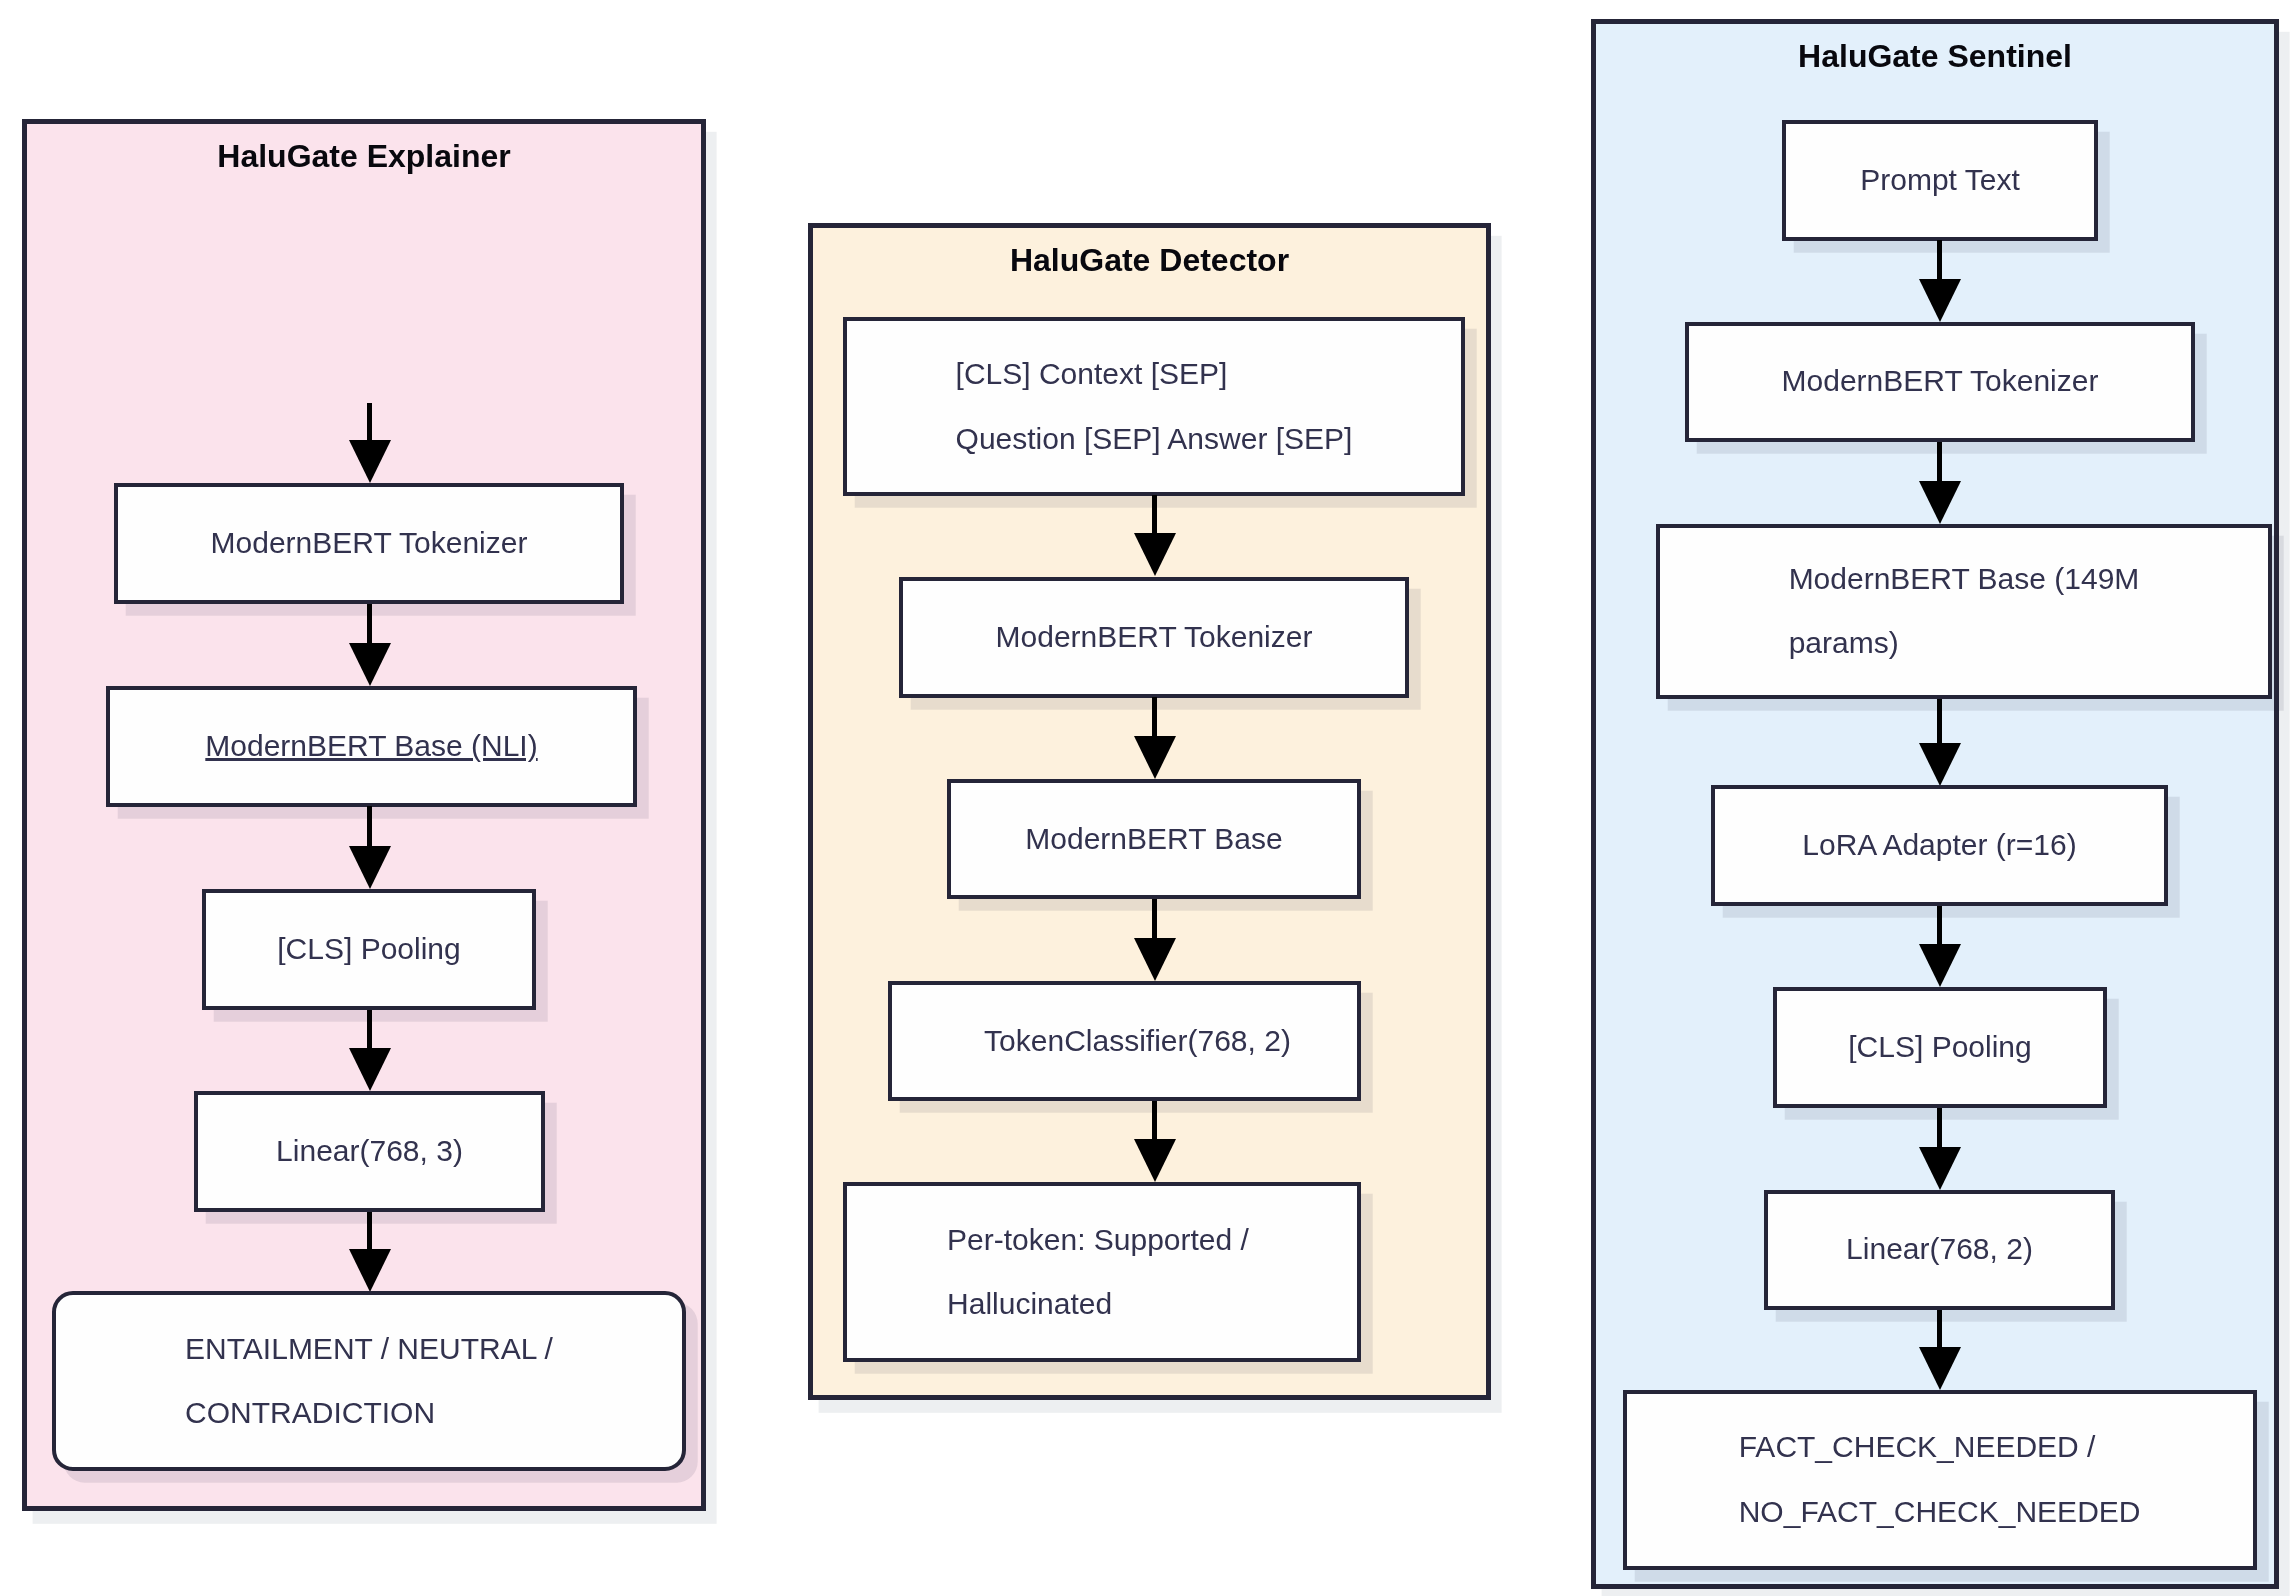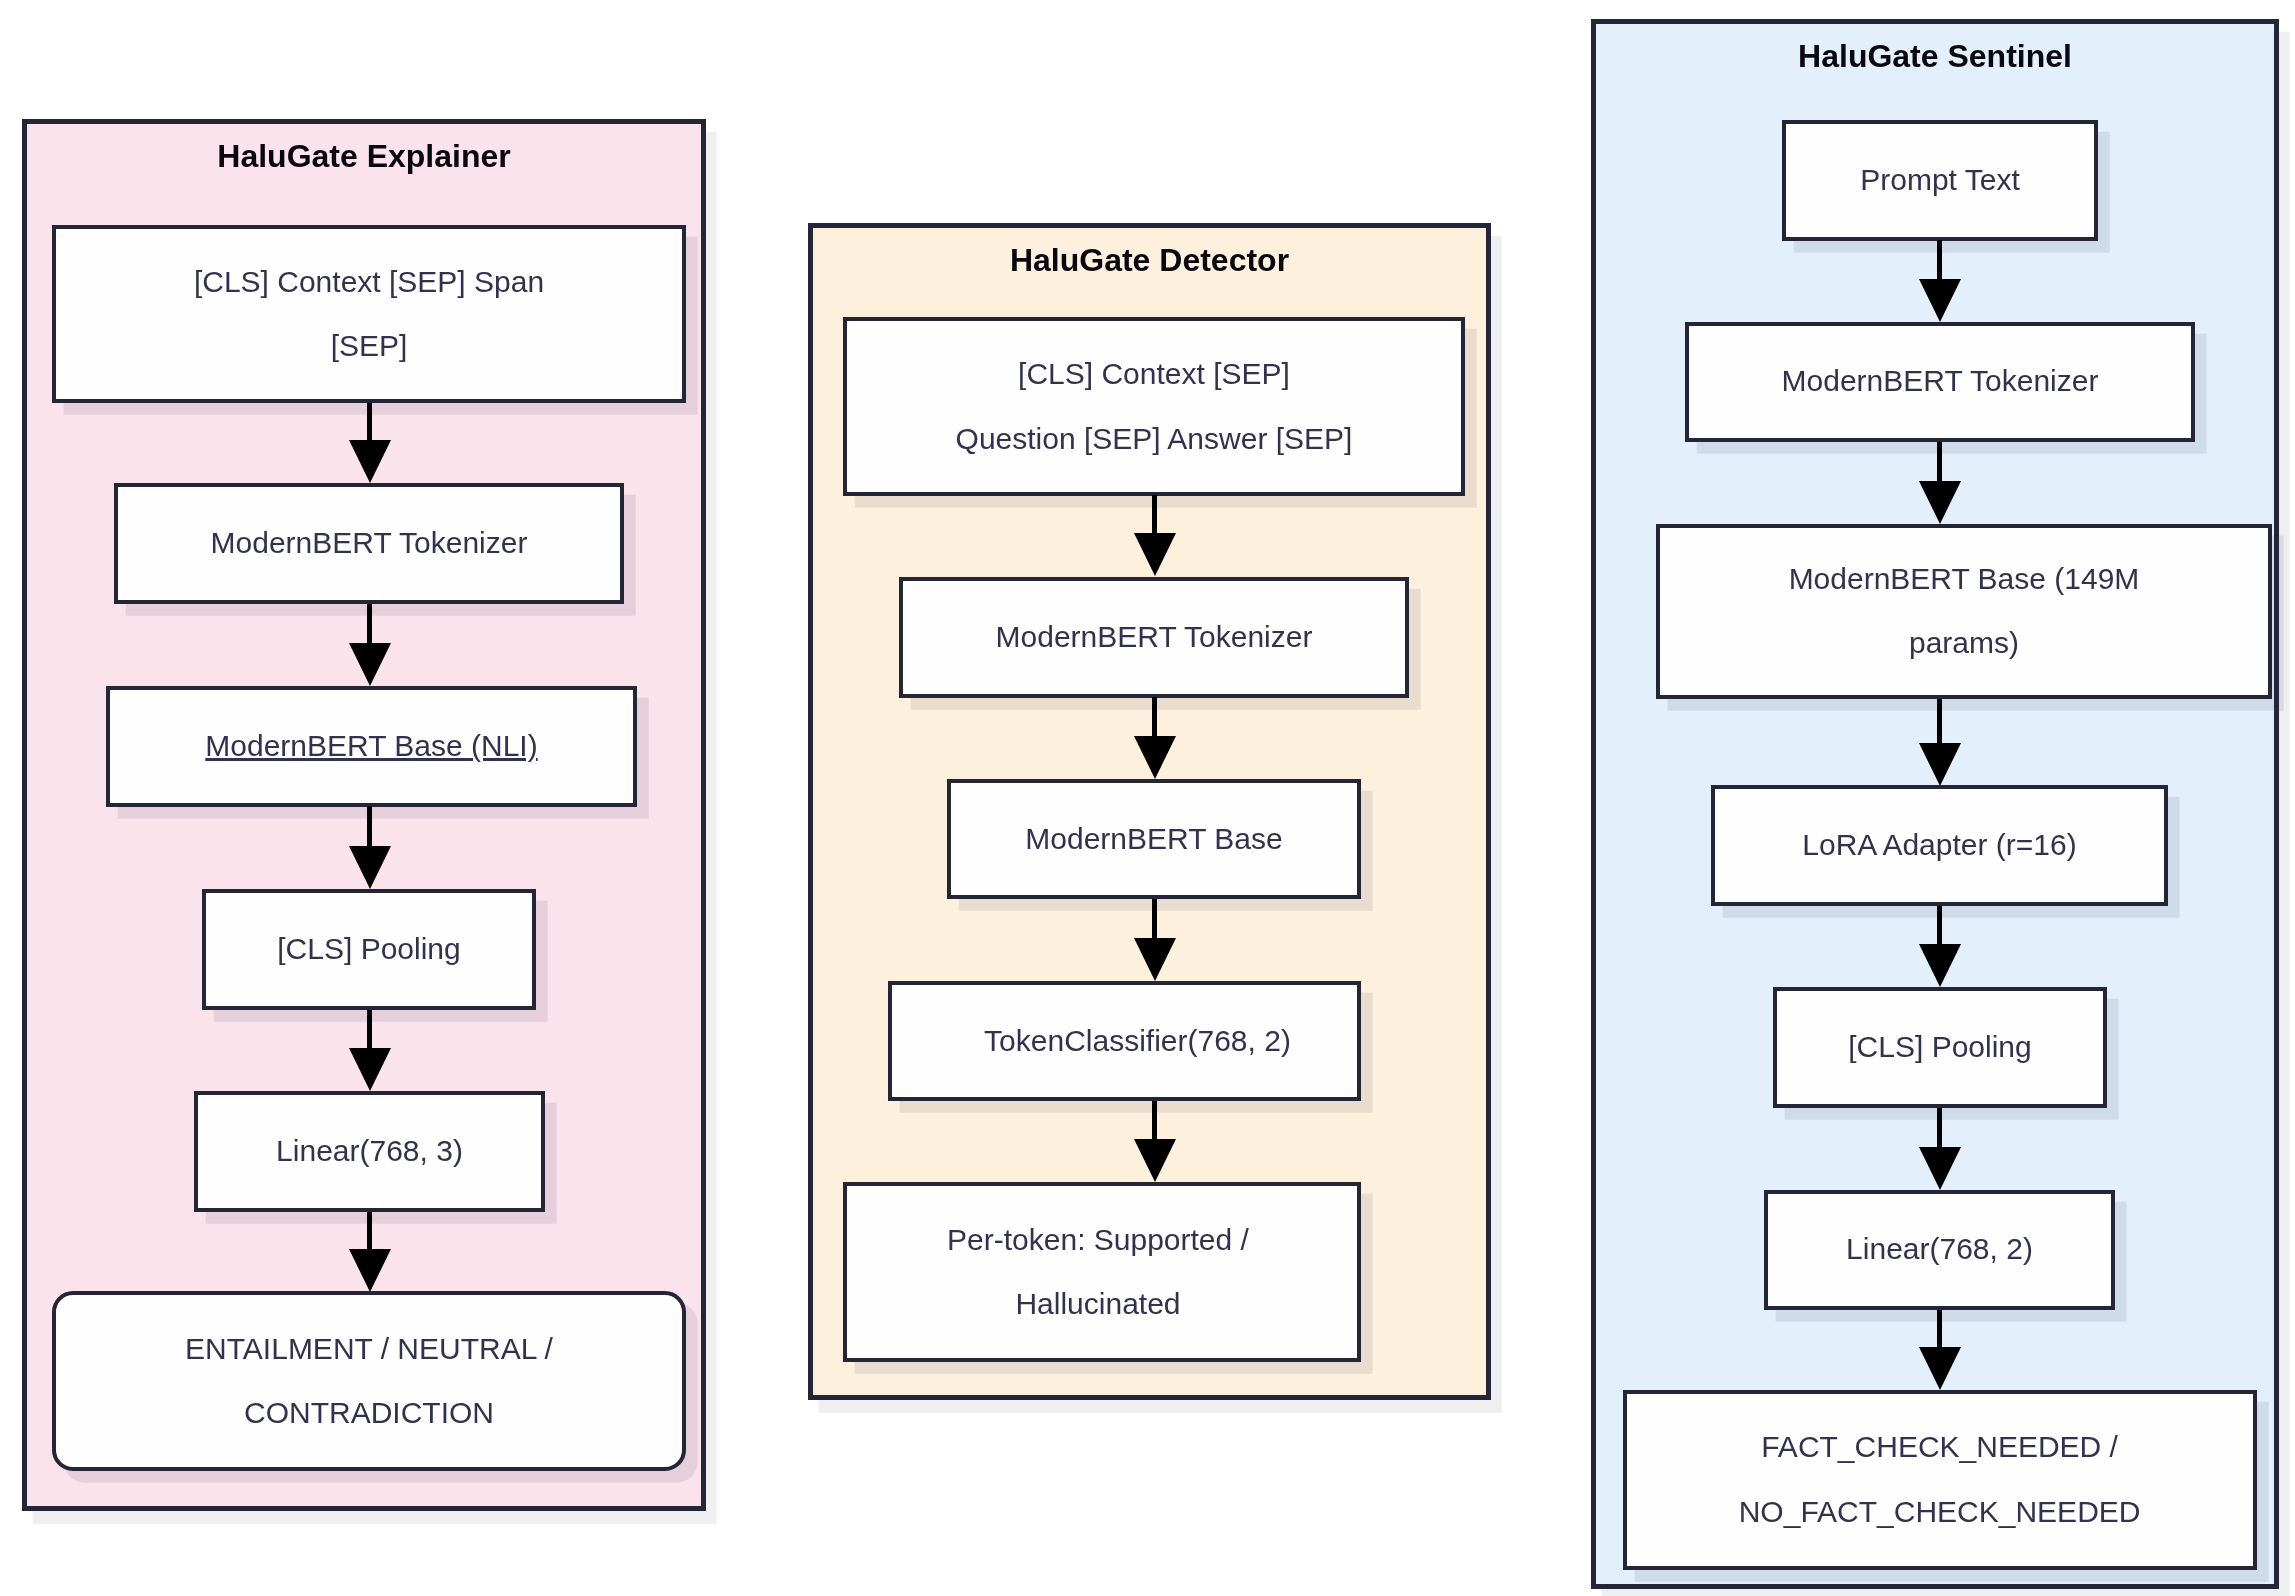--- a/index.html
+++ b/index.html
@@ -32,21 +32,20 @@
   }
   .node {
     position: absolute;
     box-sizing: border-box;
     background: #fefefe;
     border: 4.8px solid #252538;
     box-shadow: 11.7px 11.7px 0 rgba(40, 40, 70, 0.10);
     display: flex;
     align-items: center;
     justify-content: center;
-    text-align: center;
     font-size: 30px;
     line-height: 2.15;
     color: #32324e;
     white-space: pre-line;
     padding: 0 16px;
   }
   .arrow {
     position: absolute;
     width: 47px;
     display: flex;
@@ -62,22 +61,20 @@
   }
 </style>
 </head>
 <body>
 
 <div id="canvas">
 
   <section class="panel panel-explainer" style="left:22px; top:119px; width:684px; height:1392px;">
     <h2 class="panel-title">HaluGate Explainer</h2>
 
-    <div class="node" style="left:25px; top:101px; width:634px; height:178px;">[CLS] Context [SEP] Span
-[SEP]</div>
     <div class="arrow" style="left:319px; top:279px; height:80px;">
       <div class="stem"></div>
       <div class="head"></div>
     </div>
 
     <div class="node" style="left:87px; top:359px; width:510px; height:121px;">ModernBERT Tokenizer</div>
     <div class="arrow" style="left:319px; top:480px; height:82px;">
       <div class="stem"></div>
       <div class="head"></div>
     </div>

